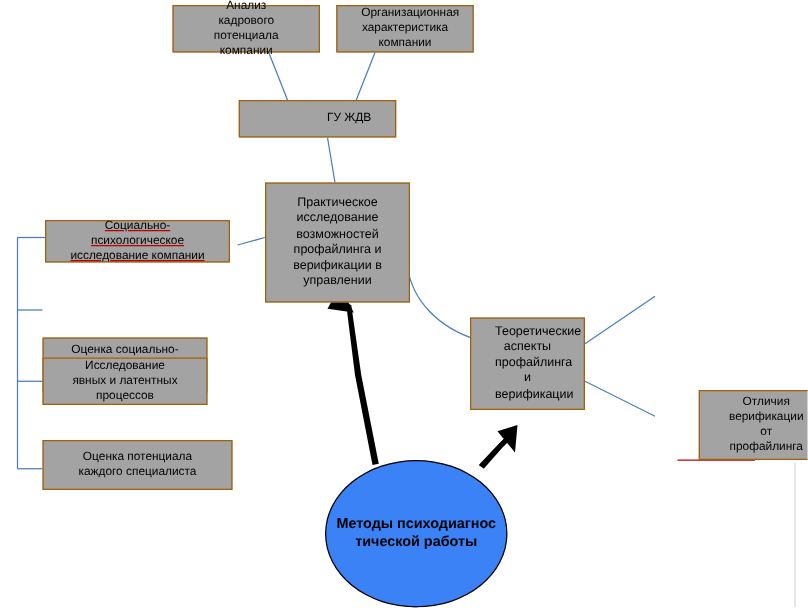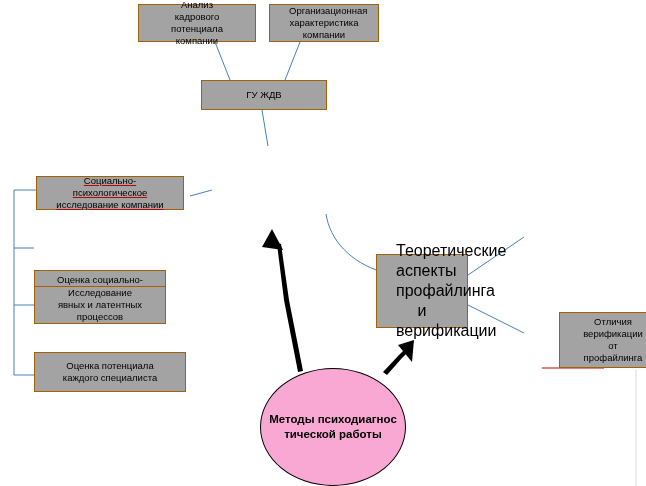--- a/index.html
+++ b/index.html
@@ -24,21 +24,21 @@
     font-size:9.5px;
     line-height:1.25;
     color:#000;
     padding:2px 19px;
   }
   .node span{display:block;width:100%;}
   .ellipse{
     position:absolute;
     border:1px solid #000;
     border-radius:50%;
-    background:#f9a8d4;
+    background:#3b82f6;
     display:flex;align-items:center;justify-content:center;
     text-align:center;
     font-weight:bold;
     font-size:11.5px;
     line-height:1.3;
     color:#000;
     box-sizing:border-box;
     padding:6px;
   }
   .u-red{ text-decoration:underline; text-decoration-color:#c00000; }
@@ -93,42 +93,45 @@
   </svg>
 
   <div class="node" style="left:138px;top:4px;width:118px;height:38px;">
     <span>Анализ кадрового потенциала компании</span>
   </div>
 
   <div class="node" style="left:269px;top:4px;width:110px;height:38px;">
     <span>Организационная характеристика компании</span>
   </div>
 
-  <div class="node" style="left:201px;top:80px;width:126px;height:30px;">
+  <div class="node" style="left:191px;top:80px;width:126px;height:30px;text-align:right;">
     <span>ГУ ЖДВ</span>
   </div>
 
+  <div class="node" style="left:212px;top:146px;width:116px;height:96px;font-size:10px;">
+    <span>Практическое исследование возможностей профайлинга и верификации в управлении</span>
+  </div>
 
   <div class="node" style="left:36px;top:176px;width:148px;height:34px;">
     <span class="u-red">Социально-психологическое исследование компании</span>
   </div>
 
   <div class="node" style="left:34px;top:226px;width:132px;height:44px;margin-top:44px;">
     <span>Оценка социально-психологического климата</span>
   </div>
 
   <div class="node" style="left:34px;top:286px;width:132px;height:38px;">
     <span>Исследование явных и латентных процессов</span>
   </div>
 
   <div class="node" style="left:34px;top:352px;width:152px;height:40px;">
     <span>Оценка потенциала каждого специалиста</span>
   </div>
 
-  <div class="node" style="left:376px;top:254px;width:92px;height:74px;font-size:16px;">
+  <div class="node" style="left:376px;top:254px;width:92px;height:74px;font-size:10px;">
     <span>Теоретические аспекты профайлинга и верификации</span>
   </div>
 
 
   <div class="node" style="left:530px;top:312px;width:108px;height:56px;margin-left:29px;">
     <span>Отличия верификации от профайлинга</span>
   </div>
 
   <div class="ellipse" style="left:260px;top:368px;width:146px;height:118px;">
     <span>Методы психодиагнос тической работы</span>

